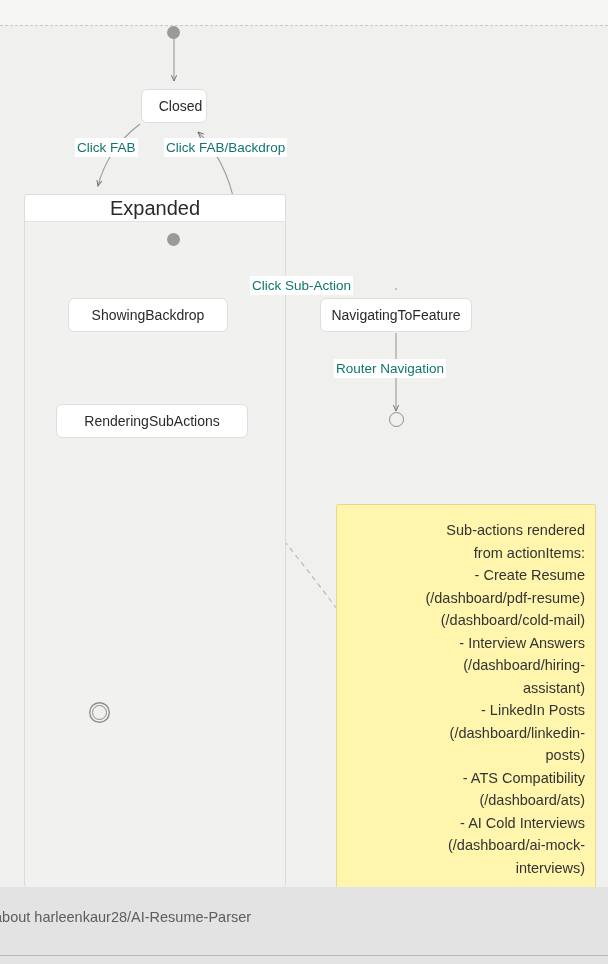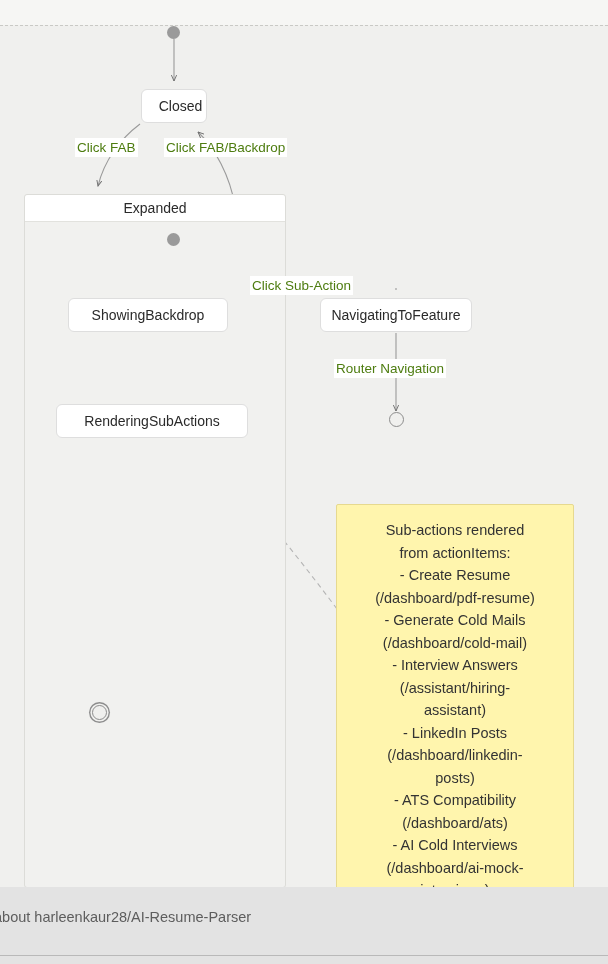--- a/index.html
+++ b/index.html
@@ -50,21 +50,21 @@
     background: #f1f1ef;
     border: 1px solid #dcdcd8;
     border-radius: 3px;
   }
   .compound-header {
     height: 26px;
     line-height: 26px;
     text-align: center;
     background: #ffffff;
     border-bottom: 1px solid #e2e2de;
-    font-size: 14px;
+    font-size: 20px;
     color: #2a2a2a;
     border-radius: 3px 3px 0 0;
   }
 
   
   .node {
     position: absolute;
     box-sizing: border-box;
     background: #ffffff;
     border: 1px solid #dedede;
@@ -75,21 +75,21 @@
     font-size: 14px;
     color: #2a2a2a;
     white-space: nowrap;
   }
 
   
   .edge-label {
     position: absolute;
     background: #ffffff;
     font-size: 13.5px;
-    color: #4d7c0f;
+    color: #0f766e;
     line-height: 17px;
     padding: 1px 2px;
     white-space: nowrap;
   }
 
   
   .start-dot {
     position: absolute;
     width: 13px; height: 13px;
     border-radius: 50%;
@@ -211,29 +211,28 @@
     <div class="final-ring" style="left:389px; top:386px;"></div>
 
     <div class="edge-label" style="left:75px; top:112px;">Click FAB</div>
 
     <div class="edge-label" style="left:164px; top:112px;">Click FAB/Backdrop</div>
 
     <div class="edge-label" style="left:250px; top:250px;">Click Sub-Action</div>
 
     <div class="edge-label" style="left:334px; top:333px;">Router Navigation</div>
 
-    <div class="note" style="left:336px; top:478px; width:238px; height:386px;" id="note-box">
+    <div class="note" style="left:336px; top:478px; width:260px; height:386px;text-align:right;" id="note-box">
         <span class="note-line">Sub-actions rendered</span>
         <span class="note-line">from actionItems:</span>
         <span class="note-line">- Create Resume</span>
         <span class="note-line">(/dashboard/pdf-resume)</span>
-        <span class="note-line">- Generate Cold Mails</span>
         <span class="note-line">(/dashboard/cold-mail)</span>
         <span class="note-line">- Interview Answers</span>
-        <span class="note-line">(/assistant/hiring-</span>
+        <span class="note-line">(/dashboard/hiring-</span>
         <span class="note-line">assistant)</span>
         <span class="note-line">- LinkedIn Posts</span>
         <span class="note-line">(/dashboard/linkedin-</span>
         <span class="note-line">posts)</span>
         <span class="note-line">- ATS Compatibility</span>
         <span class="note-line">(/dashboard/ats)</span>
         <span class="note-line">- AI Cold Interviews</span>
         <span class="note-line">(/dashboard/ai-mock-</span>
         <span class="note-line">interviews)</span>
       </div>

